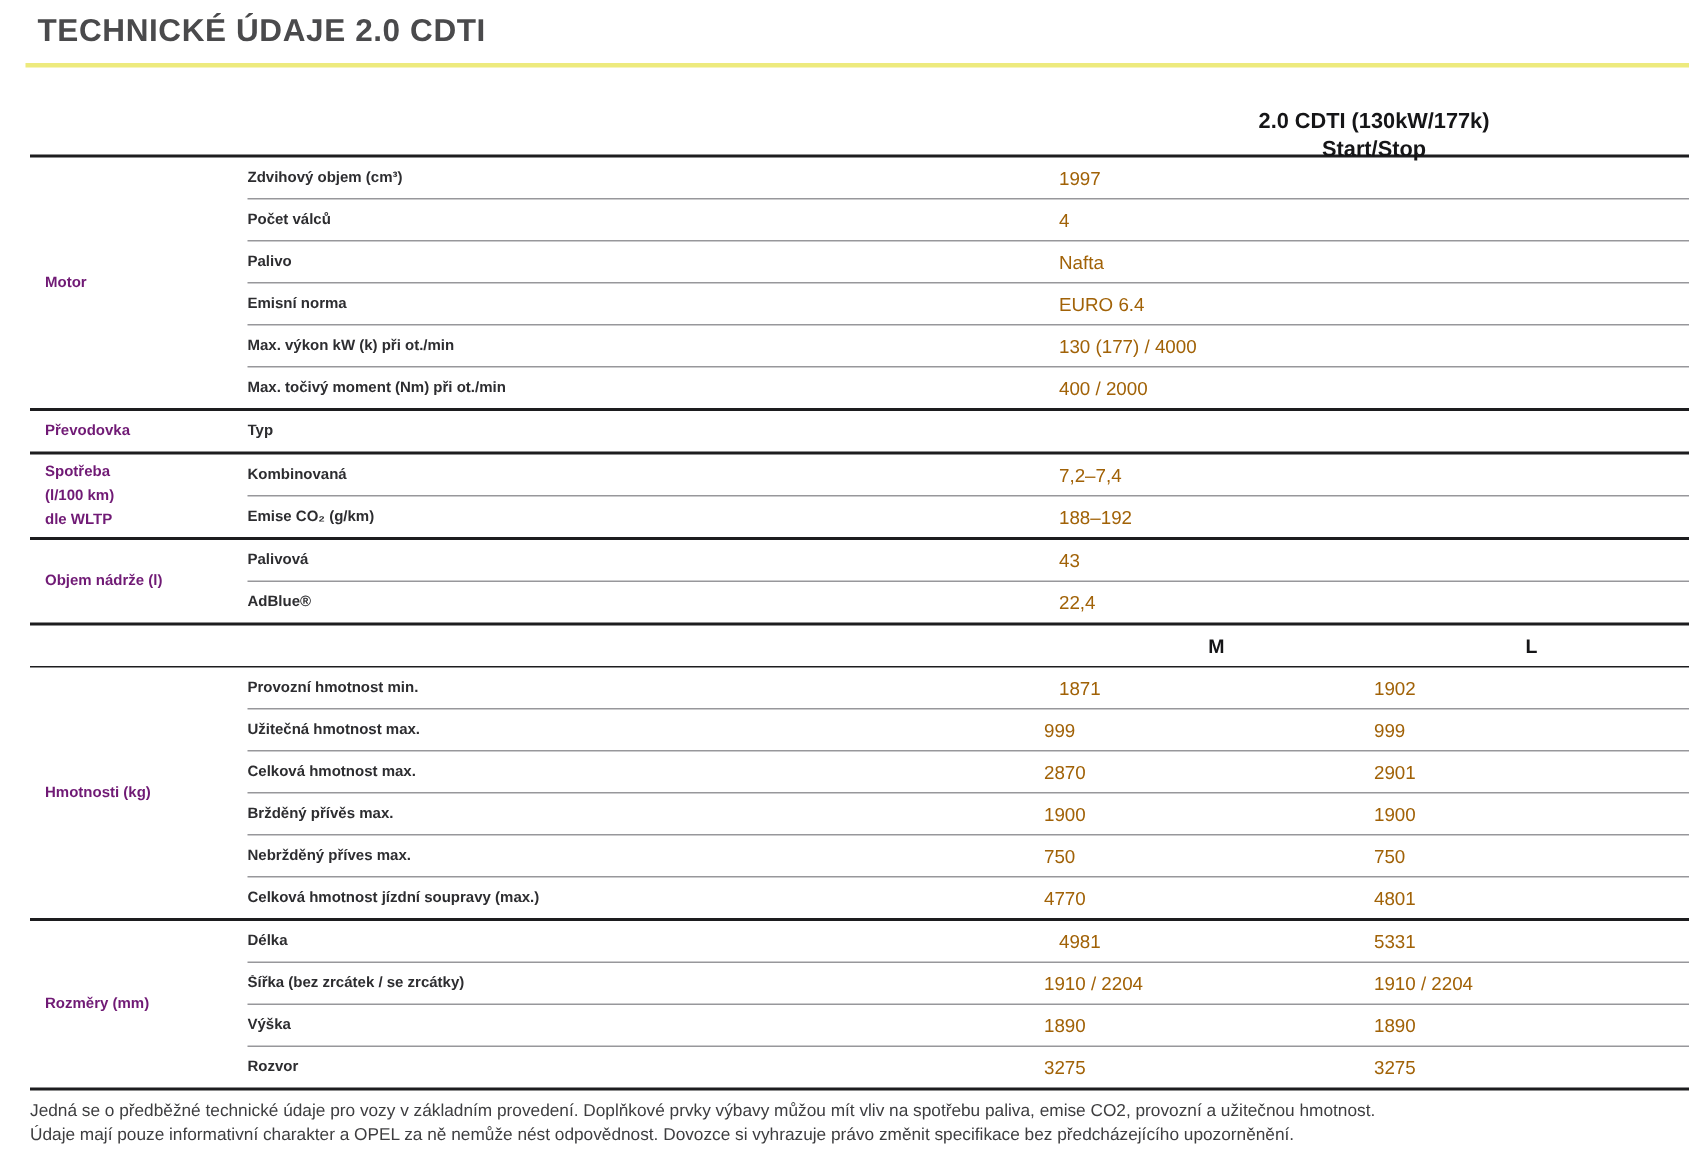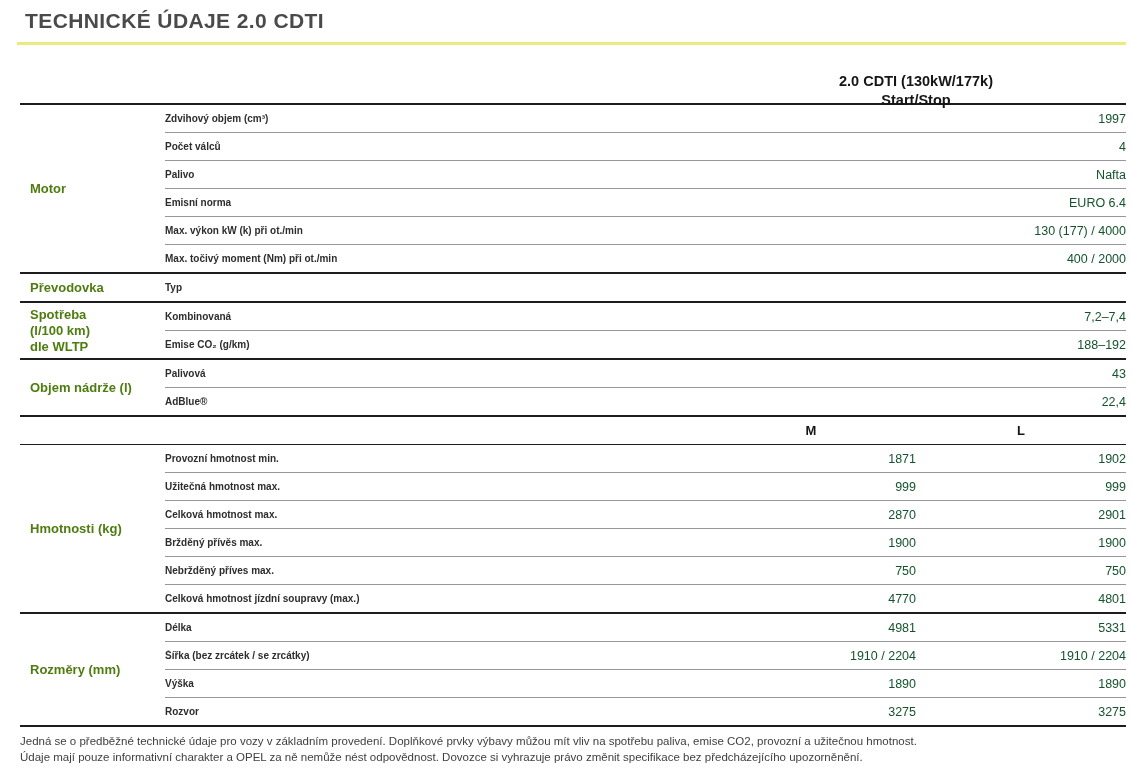--- a/index.html
+++ b/index.html
@@ -24,32 +24,32 @@
     line-height:19px;color:#151517;
   }
   .spec-table{
     margin-left:20px;width:1106px;border-bottom:2px solid #1d1d1f;
   }
   .section{display:flex;border-top:2px solid #1d1d1f;}
   .section.no-top{border-top:none;}
   .section-head{
     width:145px;box-sizing:border-box;padding-left:10px;
     display:flex;align-items:center;
-    font-weight:bold;font-size:13px;color:#4d7c0f;
+    font-weight:bold;font-size:10px;color:#701a75;
     white-space:pre-line;line-height:16px;
   }
   .section-rows{flex:1;}
   .row{display:flex;height:27px;align-items:center;}
-  .row + .row{border-top:1px solid #97979b;}
+  .row + .row{border-top:1px solid #97979b;gap:10px;}
   .param{
     flex:1;font-weight:bold;font-size:10px;color:#2d2d30;
     white-space:nowrap;overflow:hidden;
   }
   .val{
-    width:210px;text-align:right;font-size:12.5px;color:#14532d;
+    width:210px;text-align:left;font-size:12.5px;color:#a16207;
     white-space:nowrap;
   }
   .val.single{width:420px;}
   .ml-head{
     display:flex;height:27px;align-items:center;
     border-top:2px solid #1d1d1f;border-bottom:1px solid #1d1d1f;
   }
   .ml-head .spacer{flex:1;}
   .ml-label{
     width:210px;text-align:center;font-weight:bold;font-size:13px;color:#151517;

